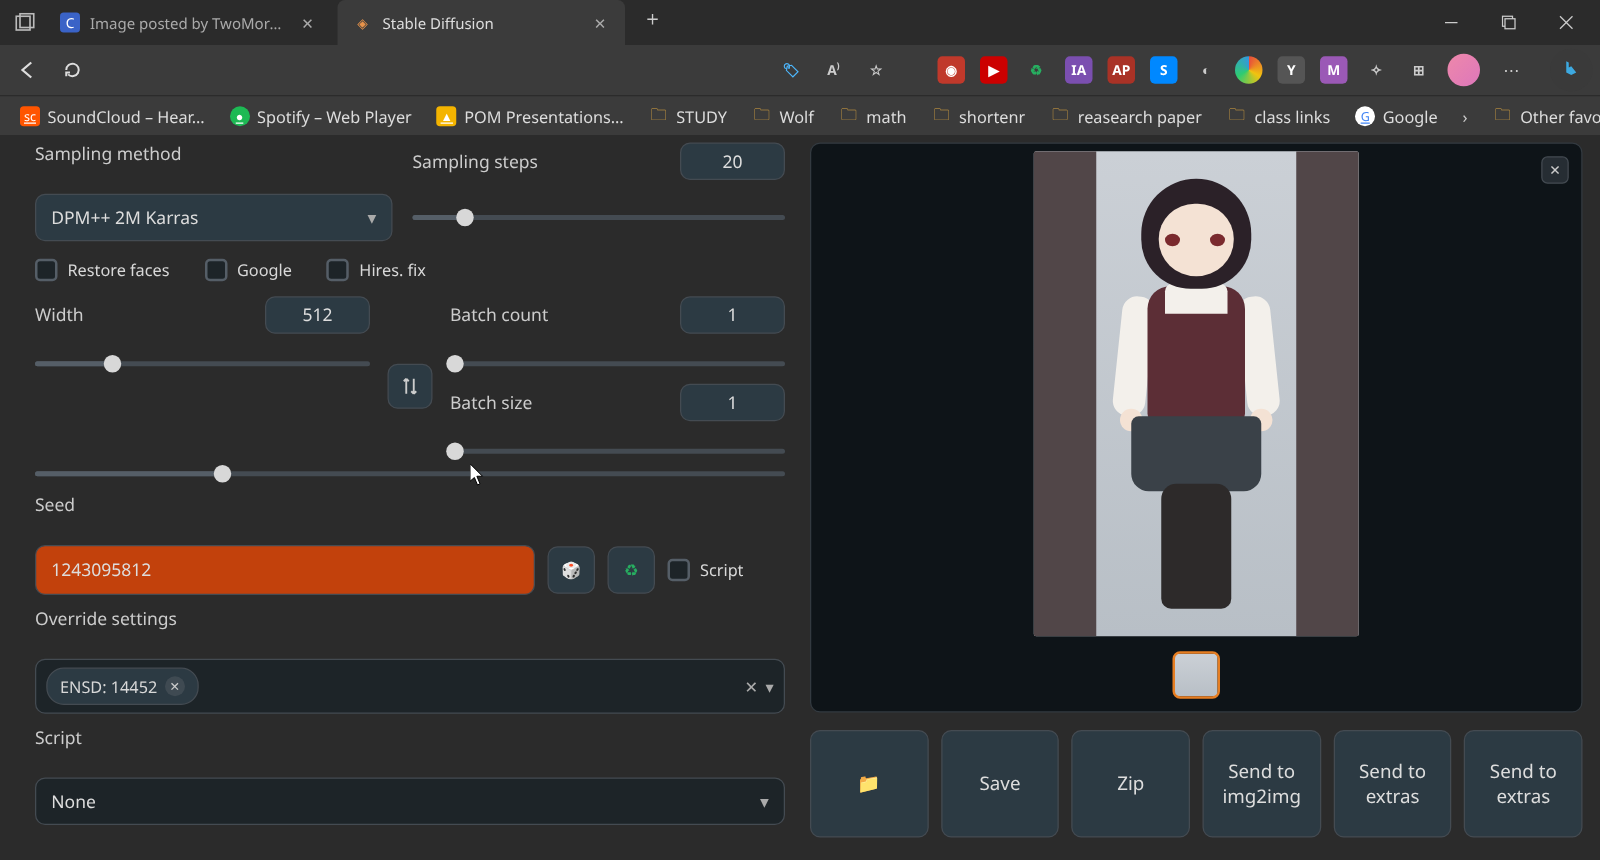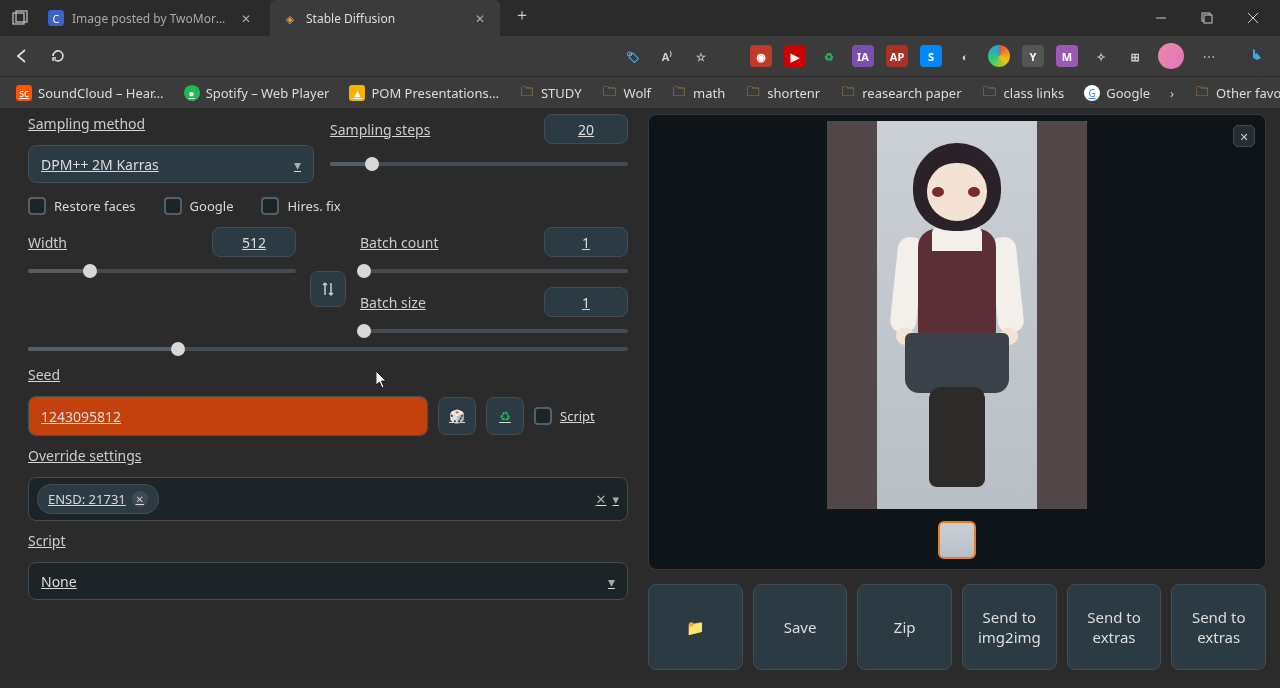--- a/index.html
+++ b/index.html
@@ -32,21 +32,21 @@
 .bookmark { display:flex; align-items:center; gap:6px; padding:4px 8px; color:#ddd; border-radius:4px; white-space:nowrap; }
 .bk-icon { width:16px; height:16px; border-radius:3px; display:flex; align-items:center; justify-content:center; font-size:10px;text-decoration:underline; }
 .bk-folder { width:16px;height:16px;display:flex;align-items:center;justify-content:center;color:#d9a441; }
 .bk-chevron { margin-left:auto; color:#ccc; padding:0 8px; }
 
 .content { display:flex; height:580px; width:100%; padding:0 14px 0 28px; gap:20px; }
 .left-panel { width:600px; padding-top:6px; }
 .right-panel { flex:1; padding-top:6px; }
 
 .row { display:flex; gap:16px; margin-bottom:6px; }
-.field { display:flex; flex-direction:column; gap:12px;text-decoration:underline; }
+.field { display:flex; flex-direction:column; gap:22px; }
 .label { font-size:14px; color:#ccc; }
 .select { background:#2c3a43; border:1px solid #444b52; border-radius:8px; height:38px; display:flex; align-items:center; padding:0 12px; color:#ddd; font-size:14px; position:relative; }
 .select .chev { margin-left:auto; color:#aaa; }
 .numbox { background:#2c3a43; border:1px solid #444b52; border-radius:8px; height:30px; width:84px; display:flex; align-items:center; justify-content:center; color:#ddd; font-size:14px; }
 .slider-track { height:4px; background:#444b52; border-radius:2px; position:relative; }
 .slider-thumb { position:absolute; top:-5px; width:14px; height:14px; background:#d8d8d8; border-radius:50%; transform:translateX(-50%); }
 .slider-fill { position:absolute; height:4px; background:#555e67; border-radius:2px; left:0; }
 .check-row { display:flex; gap:28px; margin:14px 0 12px 0; }
 .checkbox-item { display:flex; align-items:center; gap:8px; }
 .checkbox { width:18px; height:18px; border:2px solid #555e67; border-radius:4px; background:#1d2428; }
@@ -322,21 +322,21 @@
             <div class="checkbox"></div>
             <span>Script</span>
           </div>
       </div>
     </div>
 
     <div class="field" style="margin-top:10px">
       <span class="label">Override settings</span>
       <div class="tag-container">
         <div class="tag">
-          <span>ENSD: 21731</span>
+          <span>ENSD: 14452</span>
           <span class="tag-x">✕</span>
         </div>
         <div class="tag-end">
           <span style="color:#aaa">✕</span>
           <span style="color:#aaa">▾</span>
         </div>
       </div>
     </div>
 
     <div class="field" style="margin-top:10px">

